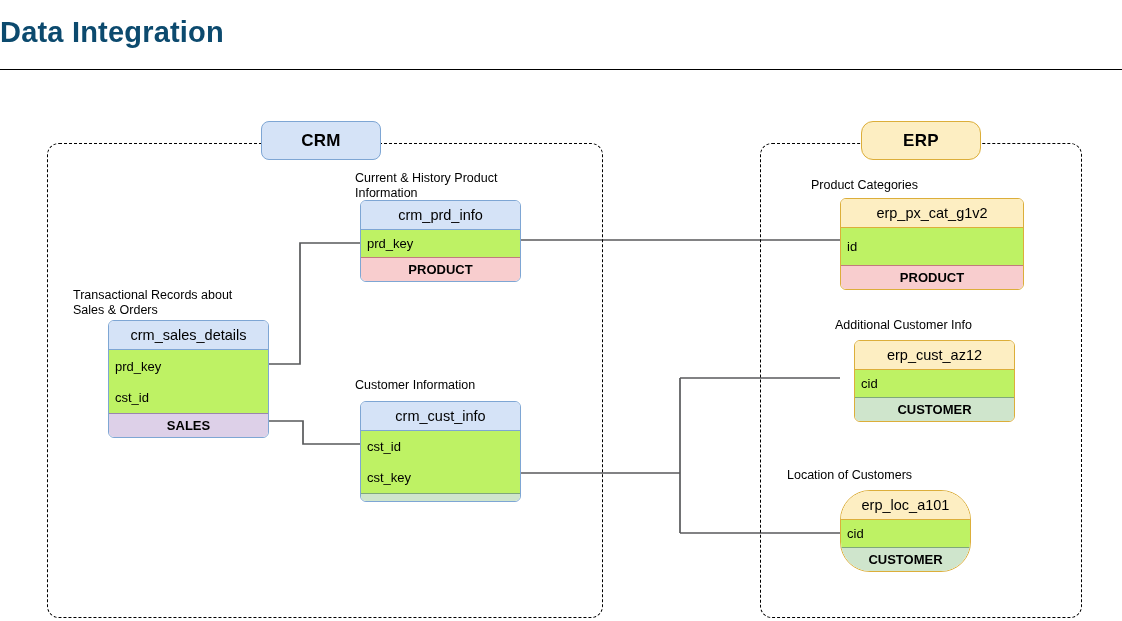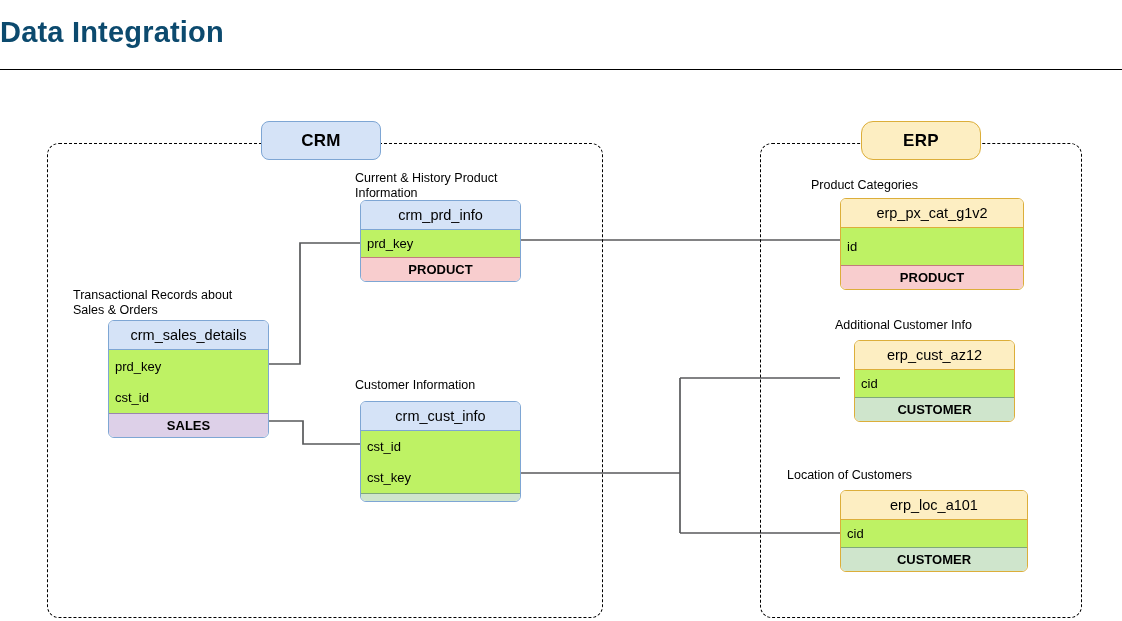--- a/index.html
+++ b/index.html
@@ -229,21 +229,21 @@
   <div class="caption" style="left:835px; top:318px; width:165px;">Additional Customer Info</div>
   <div class="entity erp" style="left:840px; top:340px; width:161px; height:82px;margin-left:14px;">
     <div class="entity-head">erp_cust_az12</div>
     <div class="entity-fields">
       <div class="entity-field" style="height:27px;">cid</div>
     </div>
     <div class="entity-foot foot-customer">CUSTOMER</div>
   </div>
 
   <div class="caption" style="left:787px; top:468px; width:165px;">Location of Customers</div>
-  <div class="entity erp" style="left:840px; top:490px; width:188px; height:82px;">
+  <div class="entity erp" style="left:840px; top:490px; width:131px; height:82px;border-radius:30px;">
     <div class="entity-head">erp_loc_a101</div>
     <div class="entity-fields">
       <div class="entity-field" style="height:27px;">cid</div>
     </div>
     <div class="entity-foot foot-customer">CUSTOMER</div>
   </div>
 
 </div>
 
 </body></html>

